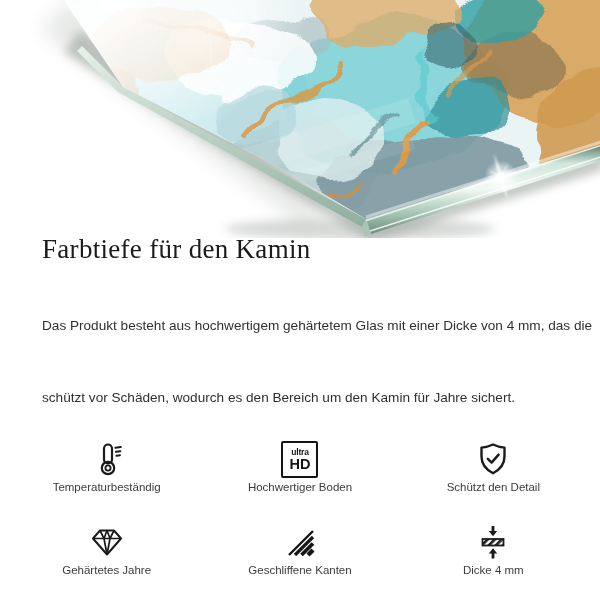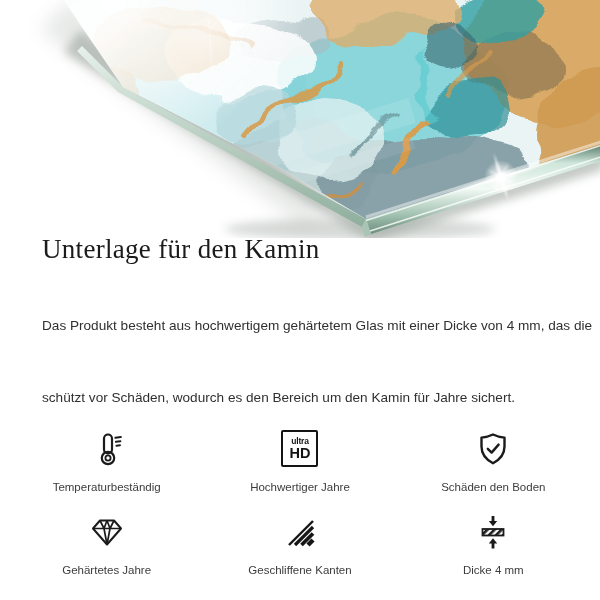--- a/index.html
+++ b/index.html
@@ -16,21 +16,21 @@
     letter-spacing:.3px;margin:7px 0 0;
   }
   h1 span{display:block;}
   .desc{margin:15px 0 0;font-size:13.6px;line-height:24px;color:#303030;}
   .desc span{display:block;white-space:nowrap;margin-top:48px;}
   .features{
     margin-top:20px;padding:0 10px;display:grid;
     grid-template-columns:repeat(3,1fr);row-gap:20px;
   }
   .feature{display:flex;flex-direction:column;align-items:center;}
-  .icon-wrap{height:48px;display:flex;align-items:flex-start;justify-content:center;}
+  .icon-wrap{height:48px;display:flex;align-items:flex-end;justify-content:center;}
   .feature .label{margin-top:3px;font-size:11.5px;color:#3c3c3c;}
   .hd-box{
     width:33px;height:33px;border:2.8px solid #141414;border-radius:2px;
     display:flex;flex-direction:column;align-items:center;justify-content:center;
     color:#141414;background:#fff;
   }
   .hd-box .ultra{font-size:8.5px;font-weight:700;line-height:1;letter-spacing:-.2px;}
   .hd-box .hd{font-size:14.5px;font-weight:800;line-height:1;margin-top:1px;}
   svg .stroke{fill:none;stroke:#1b1b1b;}
 </style>
@@ -137,21 +137,21 @@
         </g>
         <circle r="5.5" fill="url(#gWhite)"></circle>
         <circle r="2.1" fill="#ffffff"></circle>
       </g>
     </svg>
   </div>
 
   <div class="content">
     <div class="text-block">
       <h1>
-        <span>Unterlage für den Kamin</span>
+        <span>Farbtiefe für den Kamin</span>
       </h1>
       <p class="desc">
         <span>Das Produkt besteht aus hochwertigem gehärtetem Glas mit einer Dicke von 4 mm, das die</span>
         <span>schützt vor Schäden, wodurch es den Bereich um den Kamin für Jahre sichert.</span>
       </p>
     </div>
 
     <div class="features">
 
       <div class="feature">
@@ -170,31 +170,31 @@
         <div class="label">Temperaturbeständig</div>
       </div>
 
       <div class="feature">
         <div class="icon-wrap">
           <div class="hd-box">
             <span class="ultra">ultra</span>
             <span class="hd">HD</span>
           </div>
         </div>
-        <div class="label">Hochwertiger Jahre</div>
+        <div class="label">Hochwertiger Boden</div>
       </div>
 
       <div class="feature">
         <div class="icon-wrap">
           <svg width="38" height="38" viewBox="0 0 38 38">
             <path class="stroke" stroke-width="2.4" stroke-linejoin="round" d="M19,4.5 C22.5,6.2 26.2,7.2 30.5,7.6 L30.5,16.5 C30.5,24.5 26,29.6 19,33.2 C12,29.6 7.5,24.5 7.5,16.5 L7.5,7.6 C11.8,7.2 15.5,6.2 19,4.5 Z"></path>
             <path class="stroke" stroke-width="2.4" stroke-linecap="round" stroke-linejoin="round" d="M13.8,18.8 L17.6,22.6 L24.6,14.6"></path>
           </svg>
         </div>
-        <div class="label">Schäden den Boden</div>
+        <div class="label">Schützt den Detail</div>
       </div>
 
       <div class="feature">
         <div class="icon-wrap">
           <svg width="38" height="38" viewBox="0 0 38 38">
             <path class="stroke" stroke-width="2" stroke-linejoin="round" d="M12,7.5 L26,7.5 L33,15.5 L19,31.5 L5,15.5 Z"></path>
             <path class="stroke" stroke-width="1.7" stroke-linejoin="round" d="M5,15.5 H33 M12,7.5 L16,15.5 L19,31.5 M26,7.5 L22,15.5 L19,31.5 M19,7.5 L16,15.5 M19,7.5 L22,15.5"></path>
           </svg>
         </div>
         <div class="label">Gehärtetes Jahre</div>

